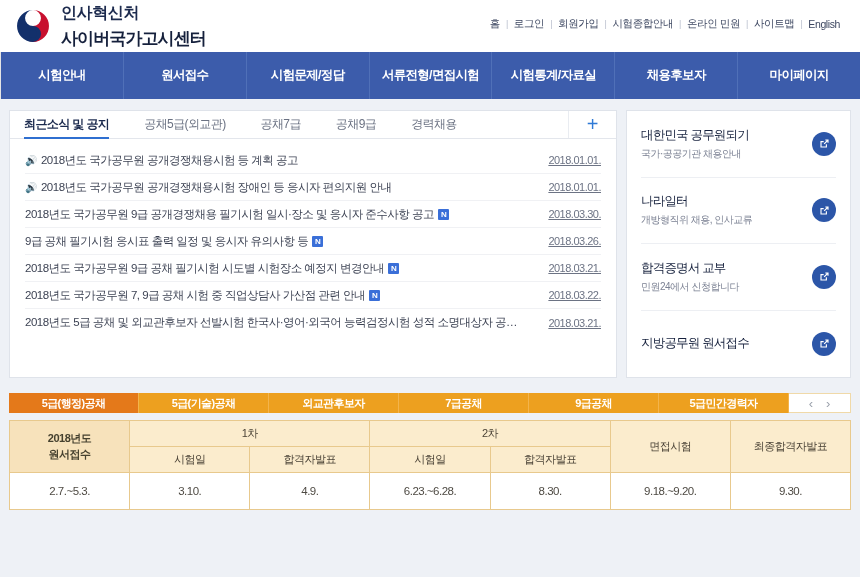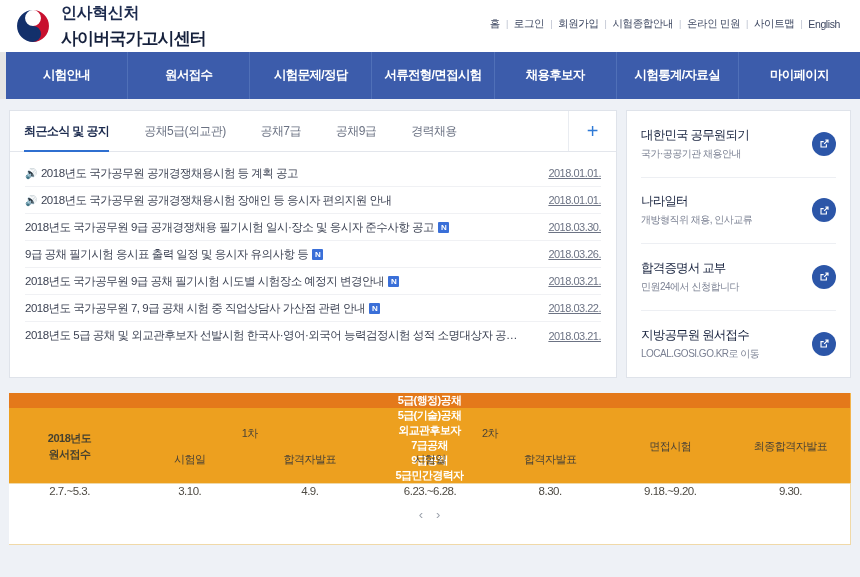--- a/index.html
+++ b/index.html
@@ -45,42 +45,42 @@
     flex: 1 1 0;
     display: flex; align-items: center; justify-content: center;
     color: #ffffff;
     font-size: 12.5px;
     font-weight: bold;
     letter-spacing: -0.7px;
     border-right: 1px solid #5070b8;
     white-space: nowrap;
     cursor: pointer;
   }
-  .mainnav .nav-item:first-child { border-left: 6px solid #e5e5e5; }
+  .mainnav .nav-item:first-child { border-left: 1px solid #e5e5e5; }
   .mainnav .nav-item:last-child { border-right: none; }
 
   
   .content {
     padding: 11px 9px 0 9px;
     display: flex;
     gap: 9px;
     align-items: flex-start;
   }
 
   
   .news-panel {
     flex: 1 1 auto;
     background: #fff;
     border: 1px solid #dfe3ea;
     height: 268px;
   }
   .news-tabs {
     display: flex;
     align-items: stretch;
-    height: 41px;
+    height: 28px;
     border-bottom: 1px solid #e3e6ec;
     padding-left: 14px;
   }
   .news-tab {
     display: flex; align-items: center;
     font-size: 12px;
     color: #6a7182;
     letter-spacing: -0.6px;
     padding: 0 17px 0 0;
     margin-right: 18px;
@@ -143,21 +143,21 @@
   .sc-text { flex: 1 1 auto; }
   .sc-title { font-size: 12.5px; font-weight: normal; color: #15203c; letter-spacing: -0.8px; }
   .sc-sub { font-size: 10px; color: #7b8193; letter-spacing: -0.5px; margin-top: 3px; }
   .sc-icon {
     flex: 0 0 24px; width: 24px; height: 24px; border-radius: 50%;
     background: #2c56a8; display: flex; align-items: center; justify-content: center;
   }
 
   
   .sched-wrap { padding: 15px 9px 0 9px; }
-  .otabs { display: flex; height: 20px; flex-direction: column; }
+  .otabs { display: flex; height: 20px; }
   .otab {
     flex: 1 1 0;
     display: flex; align-items: center; justify-content: center;
     background: #eda01f;
     color: #fff; font-size: 11px; font-weight: bold;
     letter-spacing: -0.6px;
     border-right: 1px solid #f3b44c;
     cursor: pointer; white-space: nowrap;
   }
   .otab.active { background: #e4791a; }
@@ -227,22 +227,22 @@
       <span class="sep">|</span>
     <a>English</a>
   </div>
 </div>
 
 <div class="mainnav">
   <div class="nav-item">시험안내</div>
   <div class="nav-item">원서접수</div>
   <div class="nav-item">시험문제/정답</div>
   <div class="nav-item">서류전형/면접시험</div>
+  <div class="nav-item">시험통계/자료실</div>
   <div class="nav-item">채용후보자</div>
-  <div class="nav-item">시험통계/자료실</div>
   <div class="nav-item">마이페이지</div>
 </div>
 
 <div class="content">
 
   <div class="news-panel">
     <div class="news-tabs">
       <div class="news-tab active">최근소식 및 공지</div>
       <div class="news-tab">공채5급(외교관)</div>
       <div class="news-tab">공채7급</div>
@@ -348,21 +348,20 @@
         <svg width="13" height="13" viewBox="0 0 16 16">
             <path d="M3 5h4v1.4H4.4v5.2h5.2V9H11v4H3z" fill="#fff"></path>
             <path d="M9 3h4v4h-1.4V5.4L8.1 8.9 7.1 7.9l3.5-3.5H9z" fill="#fff"></path>
           </svg>
       </div>
     </div>
 
     <div class="side-card">
       <div class="sc-text">
         <div class="sc-title">지방공무원 원서접수</div>
-        <div class="sc-sub">LOCAL.GOSI.GO.KR로 이동</div>
       </div>
       <div class="sc-icon">
         <svg width="13" height="13" viewBox="0 0 16 16">
             <path d="M3 5h4v1.4H4.4v5.2h5.2V9H11v4H3z" fill="#fff"></path>
             <path d="M9 3h4v4h-1.4V5.4L8.1 8.9 7.1 7.9l3.5-3.5H9z" fill="#fff"></path>
           </svg>
       </div>
     </div>
 
   </div>

